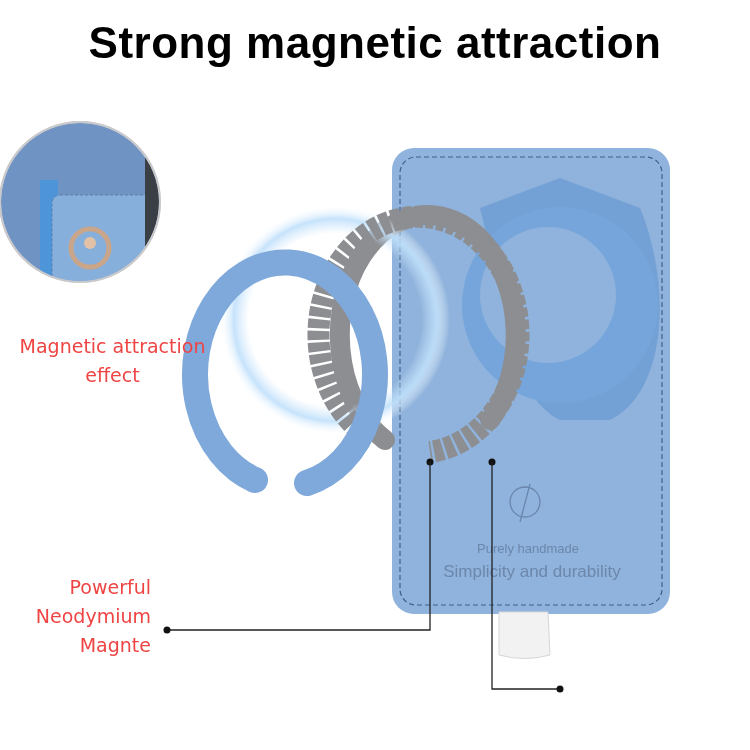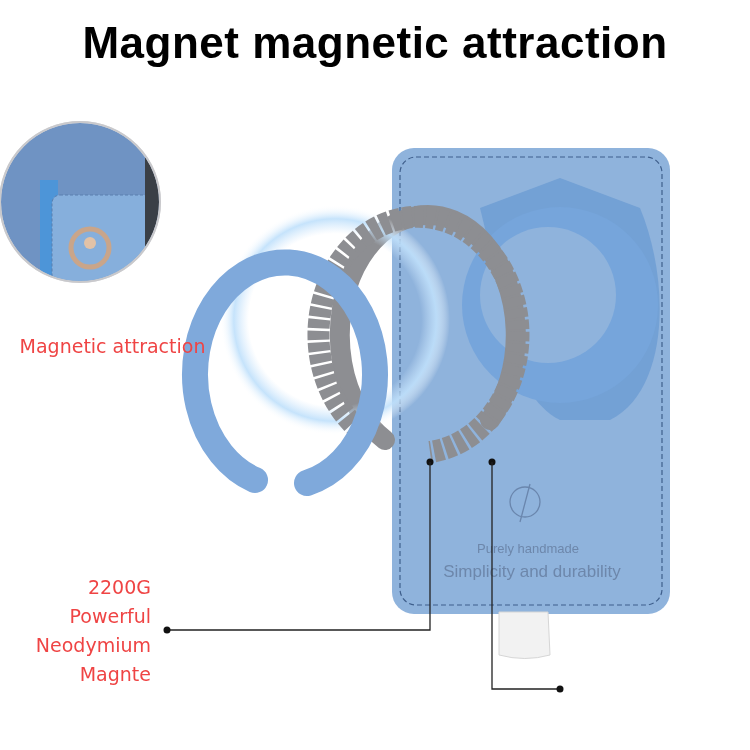--- a/index.html
+++ b/index.html
@@ -6,21 +6,21 @@
     body { width:750px; height:750px; position:relative; overflow:hidden; font-family:"DejaVu Sans", sans-serif; }
     .title { position:absolute; left:0; top:18px; width:750px; text-align:center; font-family:"Liberation Sans", sans-serif; font-weight:bold; font-size:44px; letter-spacing:0.5px; color:#000; }
     .label { position:absolute; font-family:"DejaVu Sans", sans-serif; color:#ef4444; font-size:19px; line-height:29px; }
     .label-left { text-align:right; }
     .label-center { text-align:center; }
     svg.art { position:absolute; left:0; top:0; }
   </style>
 </head>
 <body>
 
-<div class="title">Magnet magnetic attraction</div>
+<div class="title">Strong magnetic attraction</div>
 
 <svg class="art" width="750" height="750" viewBox="0 0 750 750">
   <defs>
     <clipPath id="insetClip">
         <circle cx="80" cy="202" r="79"></circle>
       </clipPath>
     <radialGradient id="glow" cx="50%" cy="50%" r="50%">
       <stop offset="75%" stop-color="#cfe6fb" stop-opacity="0"></stop>
       <stop offset="88%" stop-color="#bfe0fb" stop-opacity="0.9"></stop>
       <stop offset="100%" stop-color="#ffffff" stop-opacity="0"></stop>
@@ -76,23 +76,23 @@
     <polyline points="430,462 430,630 167,630" fill="none"></polyline>
     <circle cx="167" cy="630" r="3.5" stroke="none"></circle>
     <circle cx="492" cy="462" r="3.5" stroke="none"></circle>
     <polyline points="492,462 492,689 560,689" fill="none"></polyline>
     <circle cx="560" cy="689" r="3.5" stroke="none"></circle>
   </g>
 </svg>
 
 <div class="label label-center" style="left:0; top:332px; width:225px;">
   <div>Magnetic attraction</div>
+  <div>effect</div>
 </div>
 
 <div class="label label-left" style="left:0; top:573px; width:151px;">
-  <div>2200G</div>
   <div>Powerful</div>
   <div>Neodymium</div>
   <div>Magnte</div>
 </div>
 
 <div class="label" style="left:566px; top:662px; width:184px;">
 </div>
 
 </body></html>

